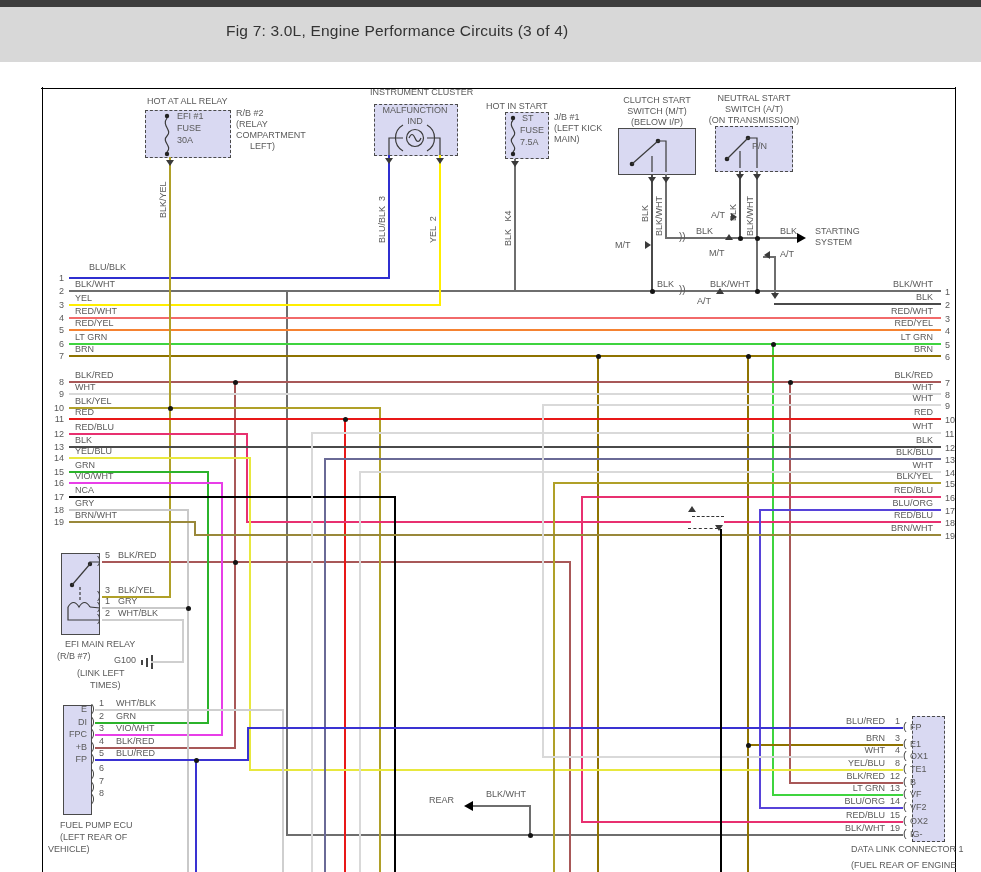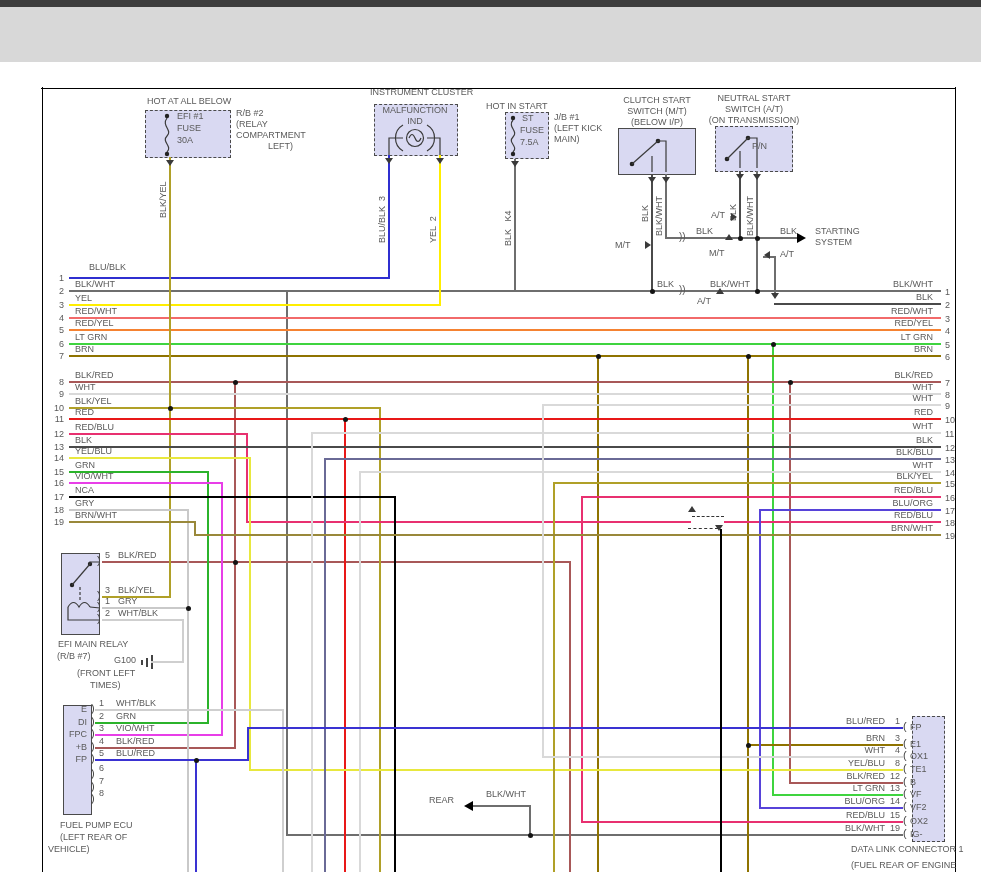--- a/index.html
+++ b/index.html
@@ -30,20 +30,21 @@
   #ground-symbol{position:absolute;left:138px;top:654px;width:16px;height:17px}
   #ground-symbol div{position:absolute;background:#444}
   #inline-conn{position:absolute;left:688px;top:512px;width:40px;height:18px}
   #inline-conn div{position:absolute;border-top:1.5px dashed #333}
 </style>
 </head>
 <body>
 
 <div id="header">
   <div id="topstrip"></div>
+  <span id="figure-title">Fig 7: 3.0L, Engine Performance Circuits (3 of 4)</span>
 </div>
 
 <div id="diagram">
   <div id="efi-fuse-box" class="box dashed"></div>
   <div id="cluster-box" class="box dashed"></div>
   <div id="st-fuse-box" class="box dashed"></div>
   <div id="clutch-box" class="box"></div>
   <div id="neutral-box" class="box dashed"></div>
   <div id="relay-box" class="box"></div>
   <div id="ecu-box" class="box"></div>
@@ -188,25 +189,25 @@
     <div class="seg" style="left: 195px; top: 759px; width: 2px; height: 114px; background: rgb(58, 50, 210);"></div>
     <div class="seg" style="left: 720px; top: 529px; width: 2px; height: 344px; background: rgb(0, 0, 0);"></div>
     <div class="seg" style="left: 651px; top: 174px; width: 2px; height: 118px; background: rgb(74, 74, 74);"></div>
     <div class="seg" style="left: 665px; top: 174px; width: 2px; height: 65px; background: rgb(110, 110, 110);"></div>
     <div class="seg" style="left: 665px; top: 237px; width: 134px; height: 2px; background: rgb(110, 110, 110);"></div>
     <div class="seg" style="left: 739px; top: 171px; width: 2px; height: 68px; background: rgb(74, 74, 74);"></div>
     <div class="seg" style="left: 756px; top: 171px; width: 2px; height: 121px; background: rgb(110, 110, 110);"></div>
     <div class="seg" style="left: 763px; top: 256px; width: 13px; height: 2px; background: rgb(110, 110, 110);"></div>
     <div class="seg" style="left: 774px; top: 256px; width: 2px; height: 39px; background: rgb(110, 110, 110);"></div>
     <div class="seg" style="left: 774px; top: 303px; width: 167px; height: 2px; background: rgb(74, 74, 74);"></div>
-    <div class="lbl" style="left: 147px; top: 97px;">HOT AT ALL BELOW</div>
+    <div class="lbl" style="left: 147px; top: 97px;">HOT AT ALL RELAY</div>
     <div class="lbl" style="left: 236px; top: 109px;">R/B #2</div>
     <div class="lbl" style="left: 236px; top: 120px;">(RELAY</div>
     <div class="lbl" style="left: 236px; top: 131px;">COMPARTMENT</div>
-    <div class="lbl" style="left: 241px; top: 142px; padding-left: 27px;">LEFT)</div>
+    <div class="lbl" style="left: 223px; top: 142px; padding-left: 27px;">LEFT)</div>
     <div class="lbl" style="left: 177px; top: 112px;">EFI #1</div>
     <div class="lbl" style="left: 177px; top: 124px;">FUSE</div>
     <div class="lbl" style="left: 177px; top: 136px;">30A</div>
     <div class="lbl" style="left: 370px; top: 88px;">INSTRUMENT CLUSTER</div>
     <div class="lbl" style="left: 415px; top: 106px; transform: translateX(-50%);">MALFUNCTION</div>
     <div class="lbl" style="left: 415px; top: 117px; transform: translateX(-50%);">IND</div>
     <div class="lbl" style="left: 486px; top: 102px;">HOT IN START</div>
     <div class="lbl" style="left: 522px; top: 114px;">ST</div>
     <div class="lbl" style="left: 520px; top: 126px;">FUSE</div>
     <div class="lbl" style="left: 520px; top: 138px;">7.5A</div>
@@ -236,24 +237,24 @@
     <div class="lbl" style="left: 780px; top: 250px;">A/T</div>
     <div class="lbl" style="left: 815px; top: 227px;">STARTING</div>
     <div class="lbl" style="left: 815px; top: 238px;">SYSTEM</div>
     <div class="lbl" style="left: 679px; top: 232px; font-size: 10px;">))</div>
     <div class="lbl" style="left: 679px; top: 285px; font-size: 10px;">))</div>
     <div class="lbl" style="left: 657px; top: 280px;">BLK</div>
     <div class="lbl" style="left: 710px; top: 280px;">BLK/WHT</div>
     <div class="lbl" style="left: 697px; top: 297px;">A/T</div>
     <div class="lbl" style="left: 429px; top: 796px;">REAR</div>
     <div class="lbl" style="left: 486px; top: 790px;">BLK/WHT</div>
-    <div class="lbl" style="left: 58px; top: 640px;">EFI MAIN RELAY</div>
+    <div class="lbl" style="left: 65px; top: 640px;">EFI MAIN RELAY</div>
     <div class="lbl" style="left: 57px; top: 652px;">(R/B #7)</div>
     <div class="lbl" style="left: 136px; top: 656px; transform: translateX(-100%);">G100</div>
-    <div class="lbl" style="left: 77px; top: 669px;">(FRONT LEFT</div>
+    <div class="lbl" style="left: 77px; top: 669px;">(LINK LEFT</div>
     <div class="lbl" style="left: 90px; top: 681px;">TIMES)</div>
     <div class="lbl" style="left: 60px; top: 821px;">FUEL PUMP ECU</div>
     <div class="lbl" style="left: 60px; top: 833px;">(LEFT REAR OF</div>
     <div class="lbl" style="left: 48px; top: 845px;">VEHICLE)</div>
     <div class="lbl" style="left: 851px; top: 845px;">DATA LINK CONNECTOR 1</div>
     <div class="lbl" style="left: 851px; top: 861px;">(FUEL REAR OF ENGINE</div>
     <div class="lbl" style="left: 64px; top: 274px; transform: translateX(-100%);">1</div>
     <div class="lbl" style="left: 75px; top: 263px; padding-left: 14px;">BLU/BLK</div>
     <div class="lbl" style="left: 64px; top: 287px; transform: translateX(-100%);">2</div>
     <div class="lbl" style="left: 75px; top: 280px;">BLK/WHT</div>

